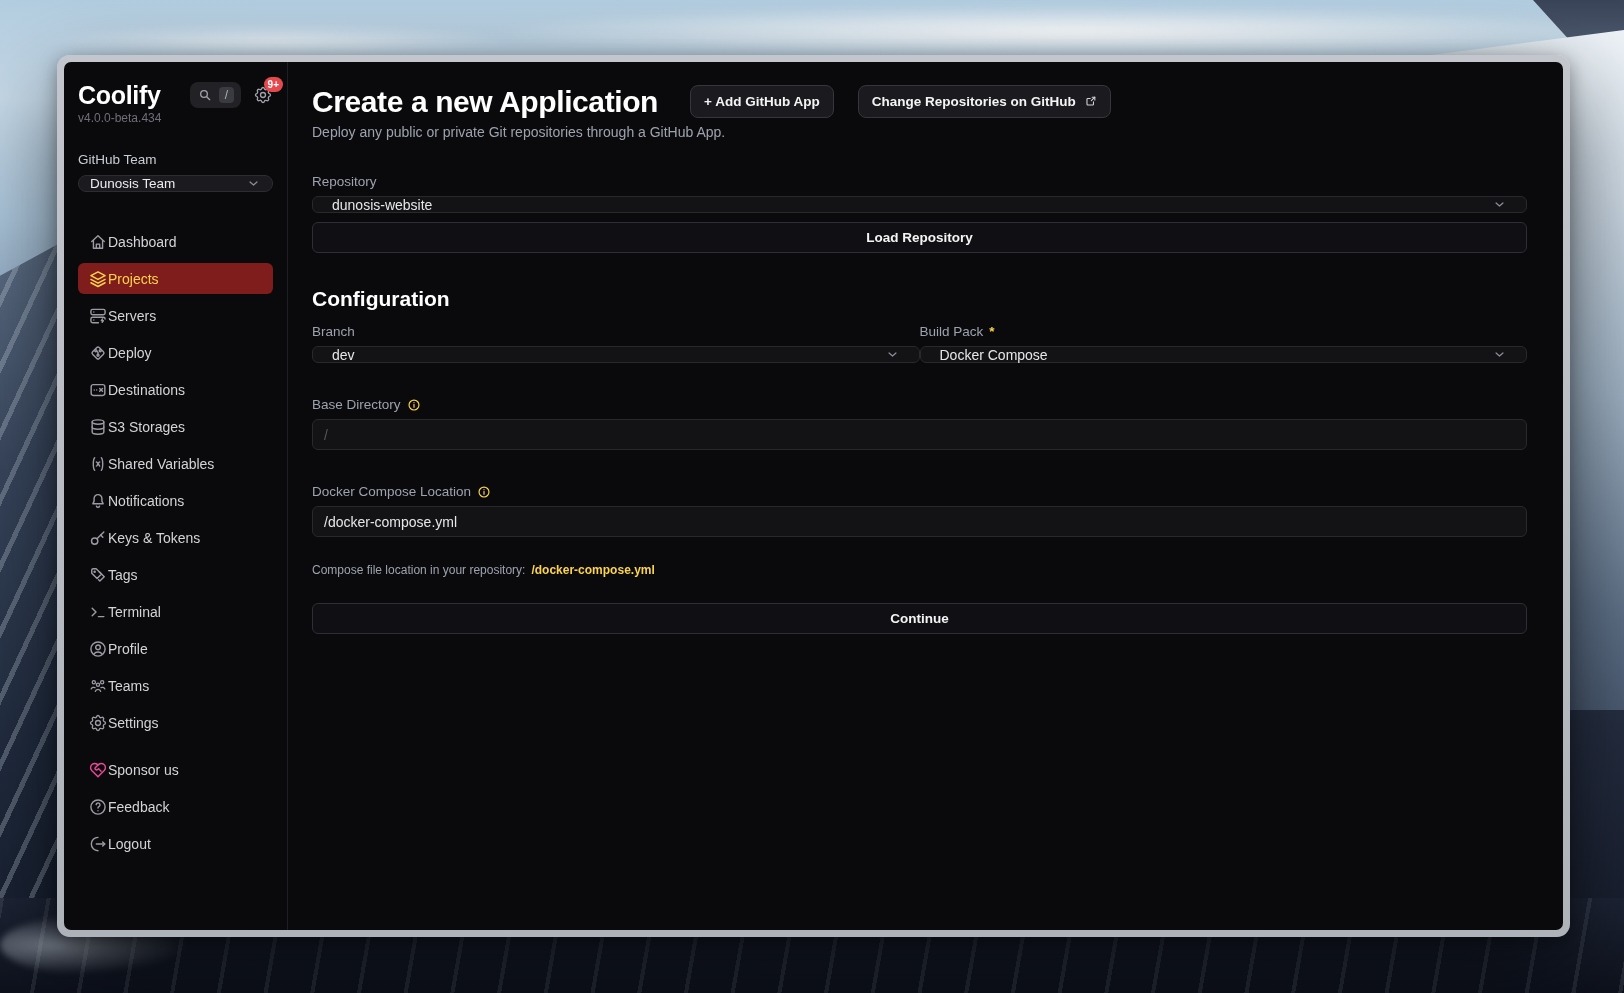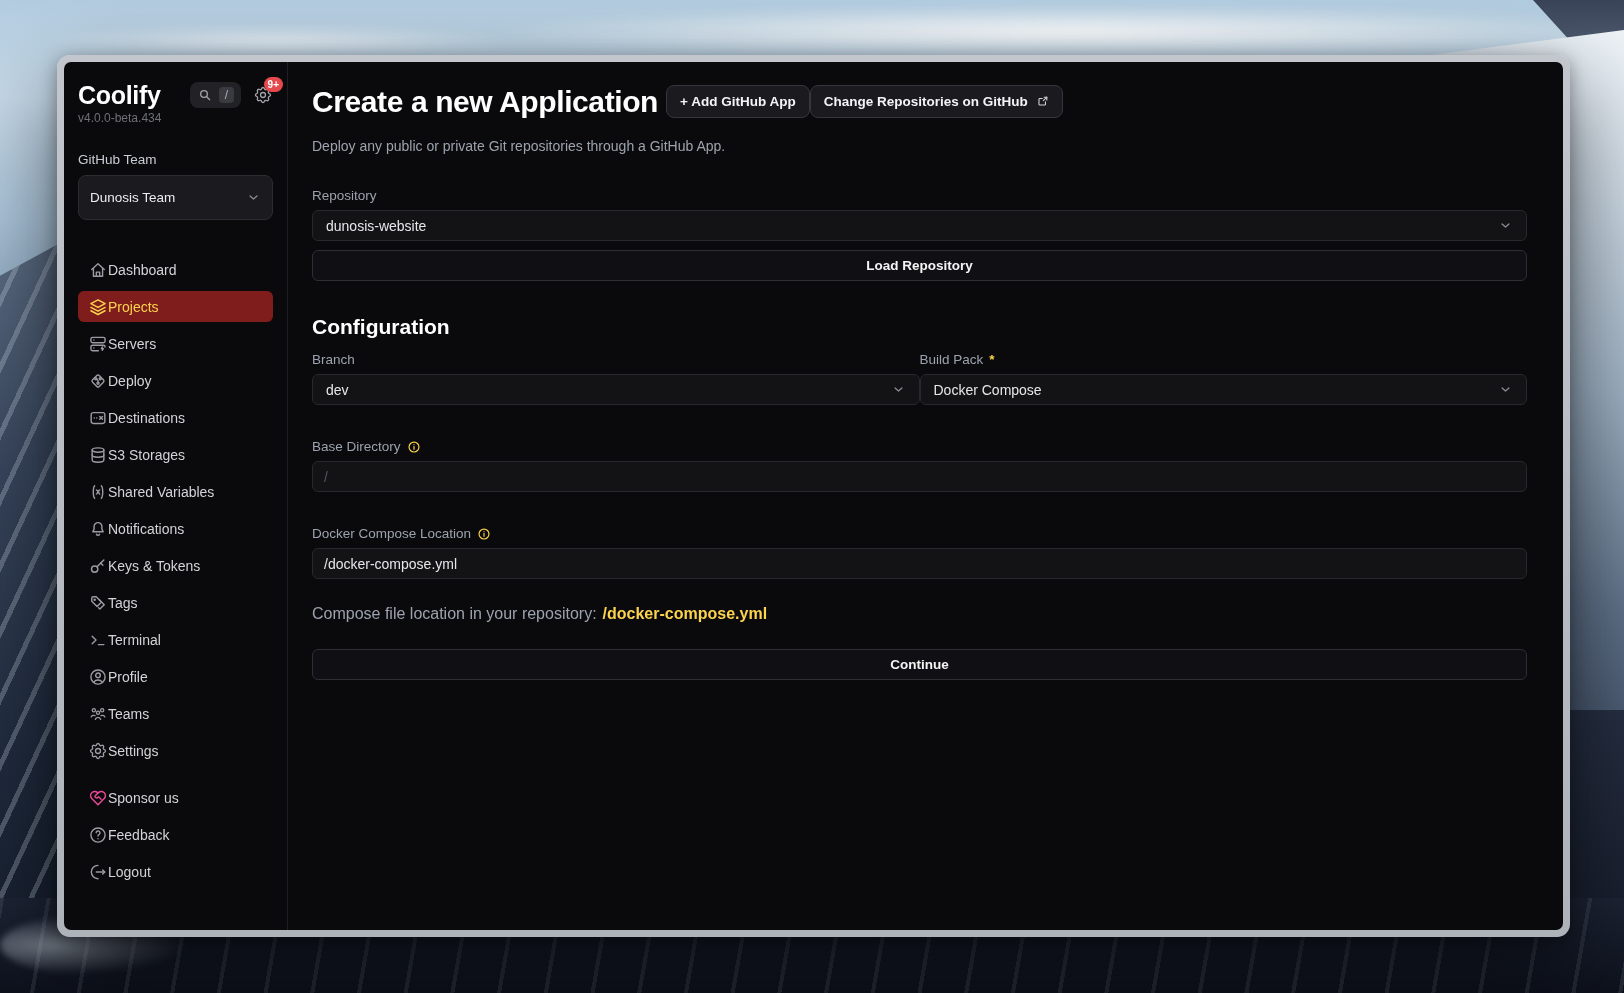--- a/index.html
+++ b/index.html
@@ -53,56 +53,56 @@
   .brand{font-size:25px;font-weight:700;color:#ffffff;letter-spacing:-.3px;line-height:1;}
   .brand-actions{display:flex;align-items:center;gap:12px;}
   .search-pill{display:flex;align-items:center;gap:6px;background:#222226;border:none;
     border-radius:8px;padding:5px 7px;cursor:pointer;color:#a1a1aa;}
   .kbd{color:#b0b0b8;font-size:12px;background:#3a3a41;border-radius:4px;padding:1px 6px;line-height:14px;}
   .gear-btn{position:relative;background:none;border:none;padding:0;color:#a1a1aa;cursor:pointer;}
   .badge{position:absolute;top:-8px;right:-10px;background:var(--badge-red);color:#fff;
     font-size:10px;font-weight:700;border-radius:999px;padding:2px 4px;min-width:13px;text-align:center;line-height:11px;}
   .version{color:#6f7078;font-size:12px;margin-top:3px;}
   .team-label{color:#c9cdd3;font-size:13.5px;margin-top:27px;}
-  .team-select{margin-top:8px;height:45px;background:#1b1b1f;border:1px solid #2c2c31;border-radius:8px;
+  .team-select{margin-top:8px;height:17px;background:#1b1b1f;border:1px solid #2c2c31;border-radius:8px;
     display:flex;align-items:center;justify-content:space-between;padding:0 11px;color:#ececf0;
     font-size:13.5px;cursor:pointer;}
   .nav{margin-top:34px;display:flex;flex-direction:column;gap:6px;}
   .nav-footer{margin-top:16px;display:flex;flex-direction:column;gap:6px;}
   .nav-item{display:flex;align-items:center;gap:0;height:31px;padding:0 10px;border-radius:6px;
     color:#d4d4d8;font-size:14px;cursor:pointer;white-space:nowrap;}
   .nav-item .ic{color:#9b9ba3;display:flex;flex:none;}
   .nav-item.active{background:#7f1d1d;color:var(--accent-yellow);}
   .nav-item.active .ic{color:var(--accent-yellow);}
   .nav-item.sponsor .ic{color:var(--sponsor-pink);}
   .chev{color:#8b8b94;display:flex;}
 
   
   .main{flex:1;padding:23px 36px 0 24px;color:#fff;overflow:hidden;}
-  .title-row{display:flex;align-items:center;gap:0;}
+  .title-row{display:flex;align-items:center;gap:24px;}
   h1{font-size:30px;font-weight:700;margin:0 8px 0 0;letter-spacing:-.4px;color:#ffffff;line-height:1.1;}
   .hdr-btn{display:flex;align-items:center;gap:8px;background:#1b1b1f;border:1px solid #36363c;
     color:#f4f4f5;font-size:13.5px;font-weight:700;border-radius:8px;padding:8px 13px;cursor:pointer;}
   .hdr-btn .ext{color:#d4d4d8;display:flex;}
-  .subtitle{margin-top:20px;color:#9ca3af;font-size:14px;}
+  .subtitle{margin-top:6px;color:#9ca3af;font-size:14px;}
   .field-label{margin-top:34px;color:#9ca3af;font-size:13.5px;display:flex;align-items:center;gap:6px;}
   .required{color:var(--accent-yellow);font-weight:700;}
   .info{color:var(--accent-yellow);display:flex;}
-  .select{margin-top:7px;height:31px;background:#131316;border:1px solid #28282d;border-radius:6px;
-    display:flex;align-items:center;justify-content:space-between;padding:0 13px;font-size:14px;
+  .select{margin-top:7px;height:17px;background:#131316;border:1px solid #28282d;border-radius:6px;
+    display:flex;align-items:center;justify-content:space-between;padding:0 19px;font-size:14px;
     color:#e7e7ea;cursor:pointer;}
   .wide-btn{margin-top:9px;display:block;width:100%;height:31px;background:#101014;border:1px solid #2e2e34;
     border-radius:6px;color:#f4f4f5;font-size:13.5px;font-weight:700;cursor:pointer;}
   h2{margin:34px 0 0;font-size:21px;font-weight:700;color:#ffffff;}
   .two-col{display:grid;grid-template-columns:1fr 1fr;}
   .two-col .field-label{margin-top:13px;}
   .text-input{margin-top:7px;display:block;width:100%;height:31px;background:#131316;border:1px solid #28282d;
     border-radius:6px;color:#e7e7ea;font-size:14px;padding:0 11px;outline:none;}
   .text-input::placeholder{color:#55555d;}
-  .hint{margin-top:26px;font-size:16px;color:#9ca3af;}
+  .hint{margin-top:26px;font-size:12px;color:#9ca3af;}
   .hint .path{color:var(--accent-yellow);font-weight:700;margin-left:6px;}
   .continue{margin-top:26px;}
   svg{display:block;}
 </style>
 </head>
 <body>
 
 <div class="desktop">
   <div class="sky"></div>
   <div class="cloud1"></div>

